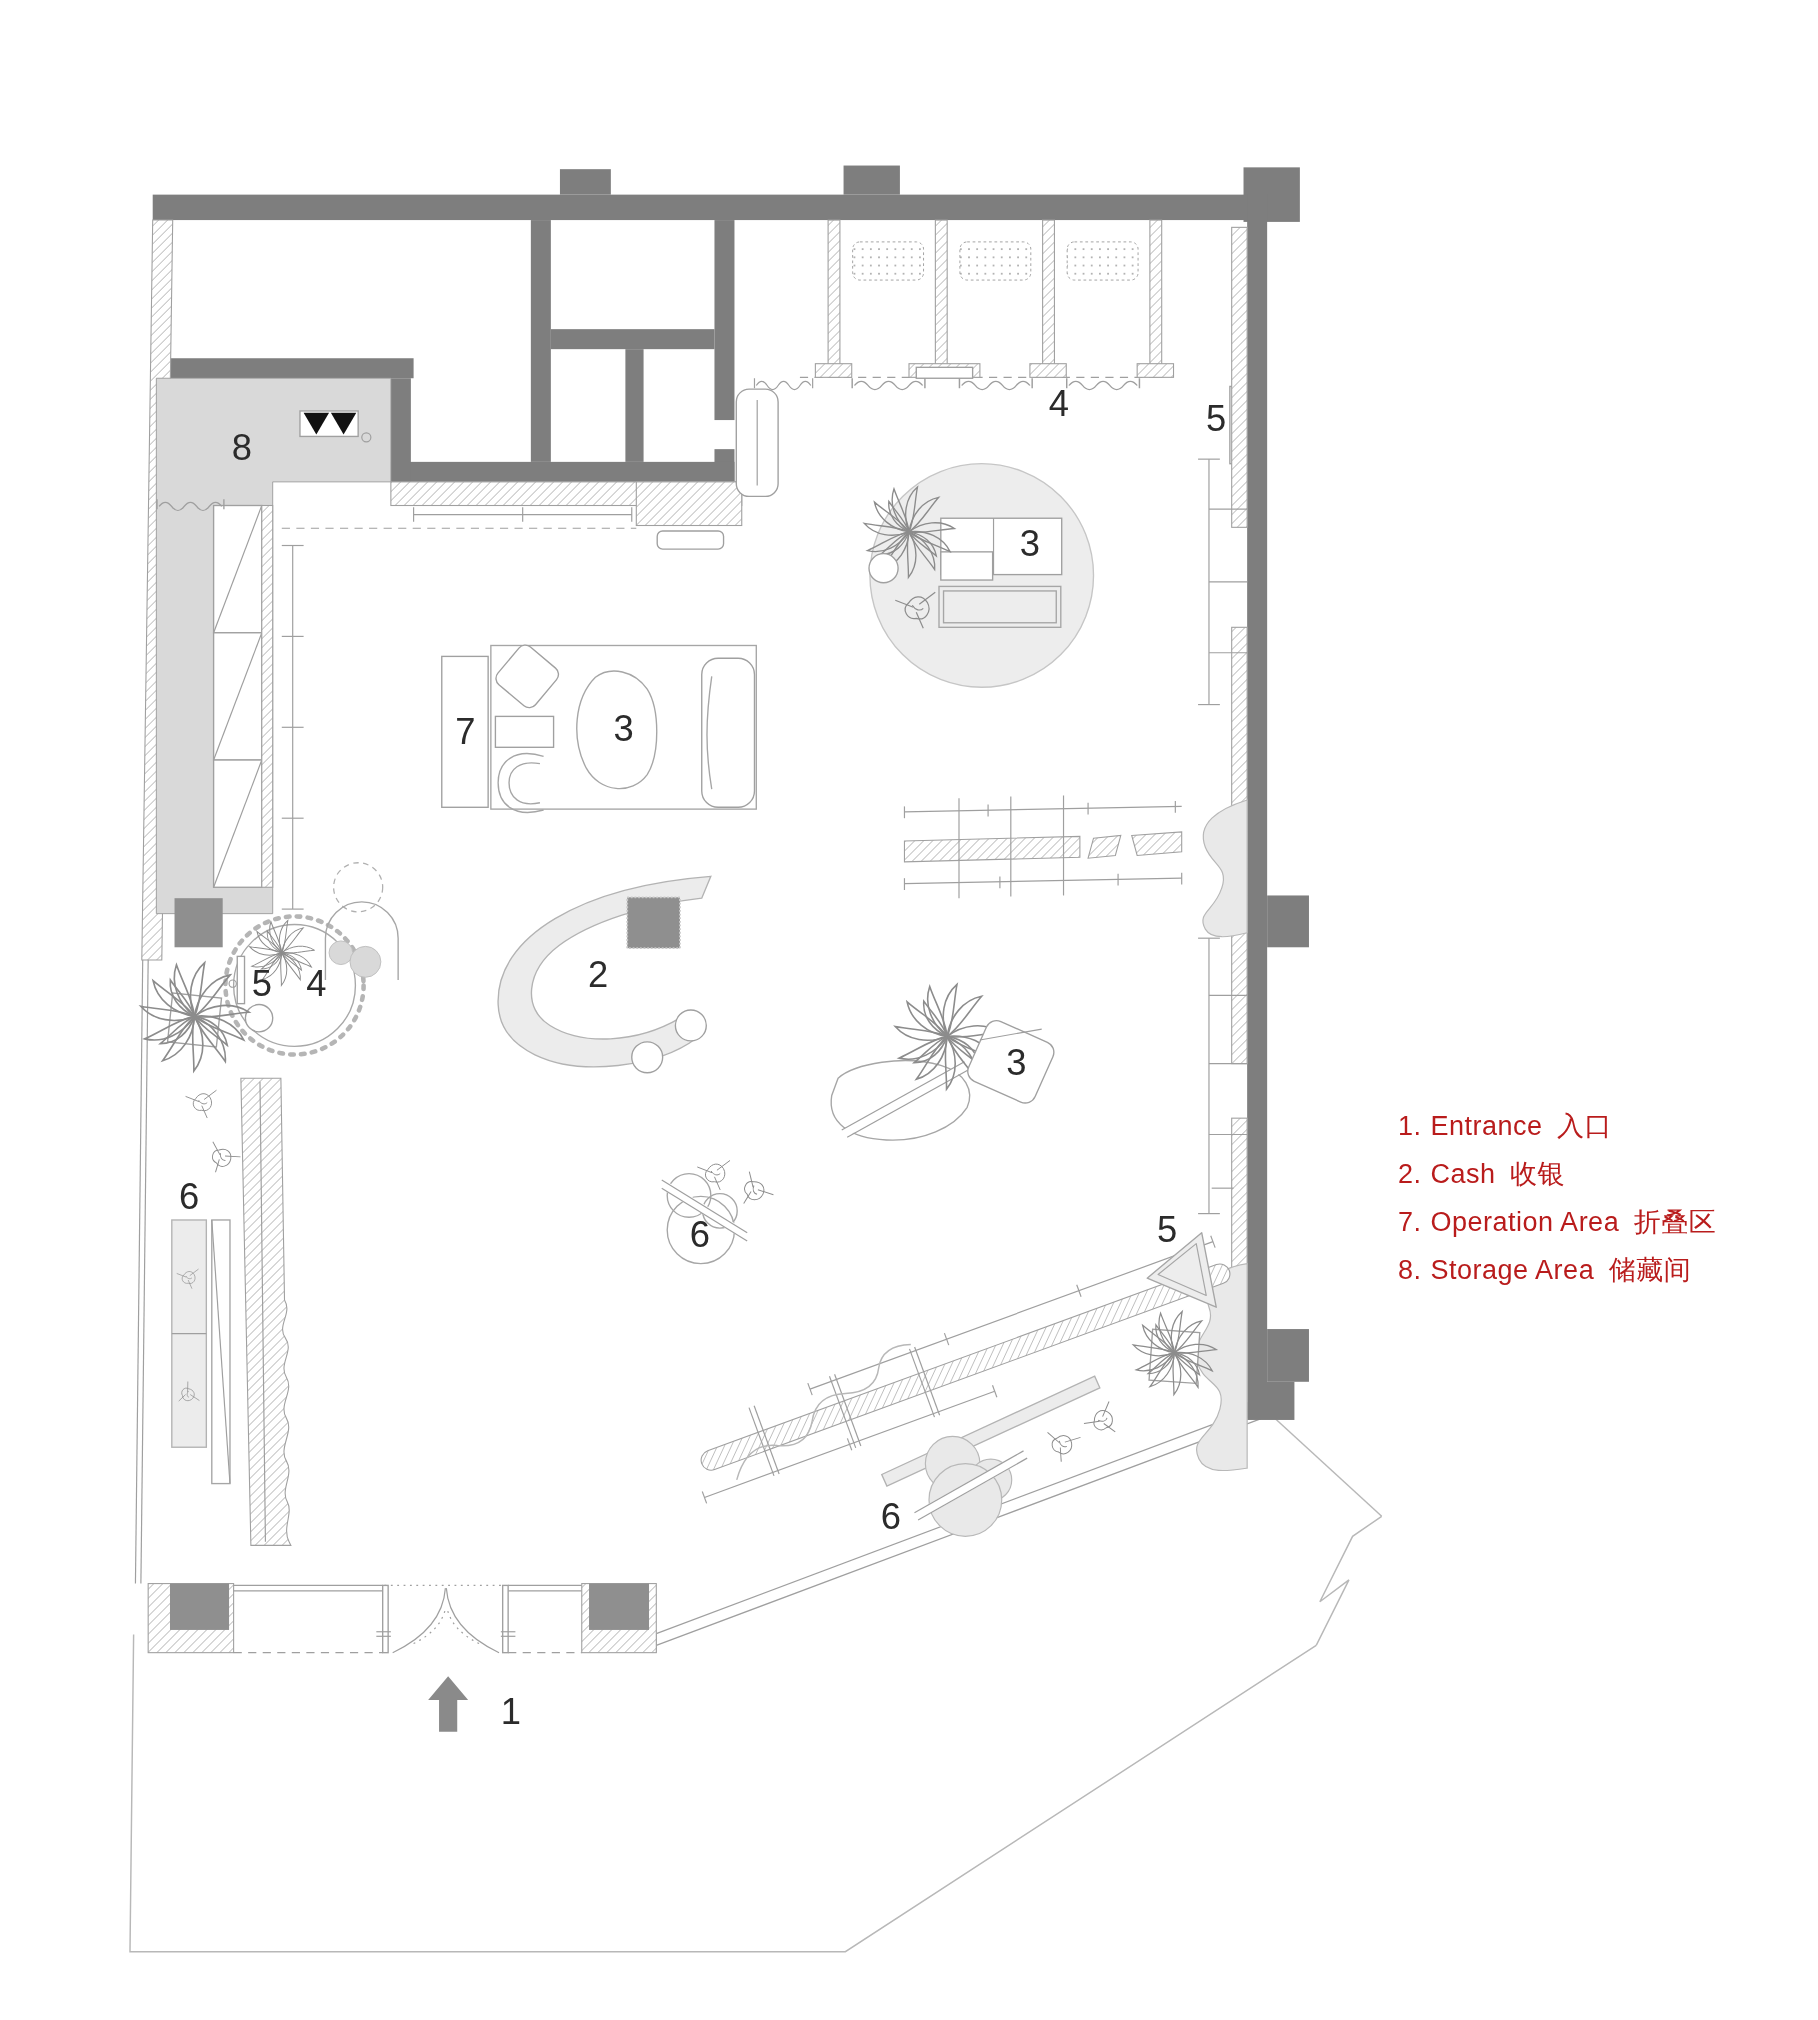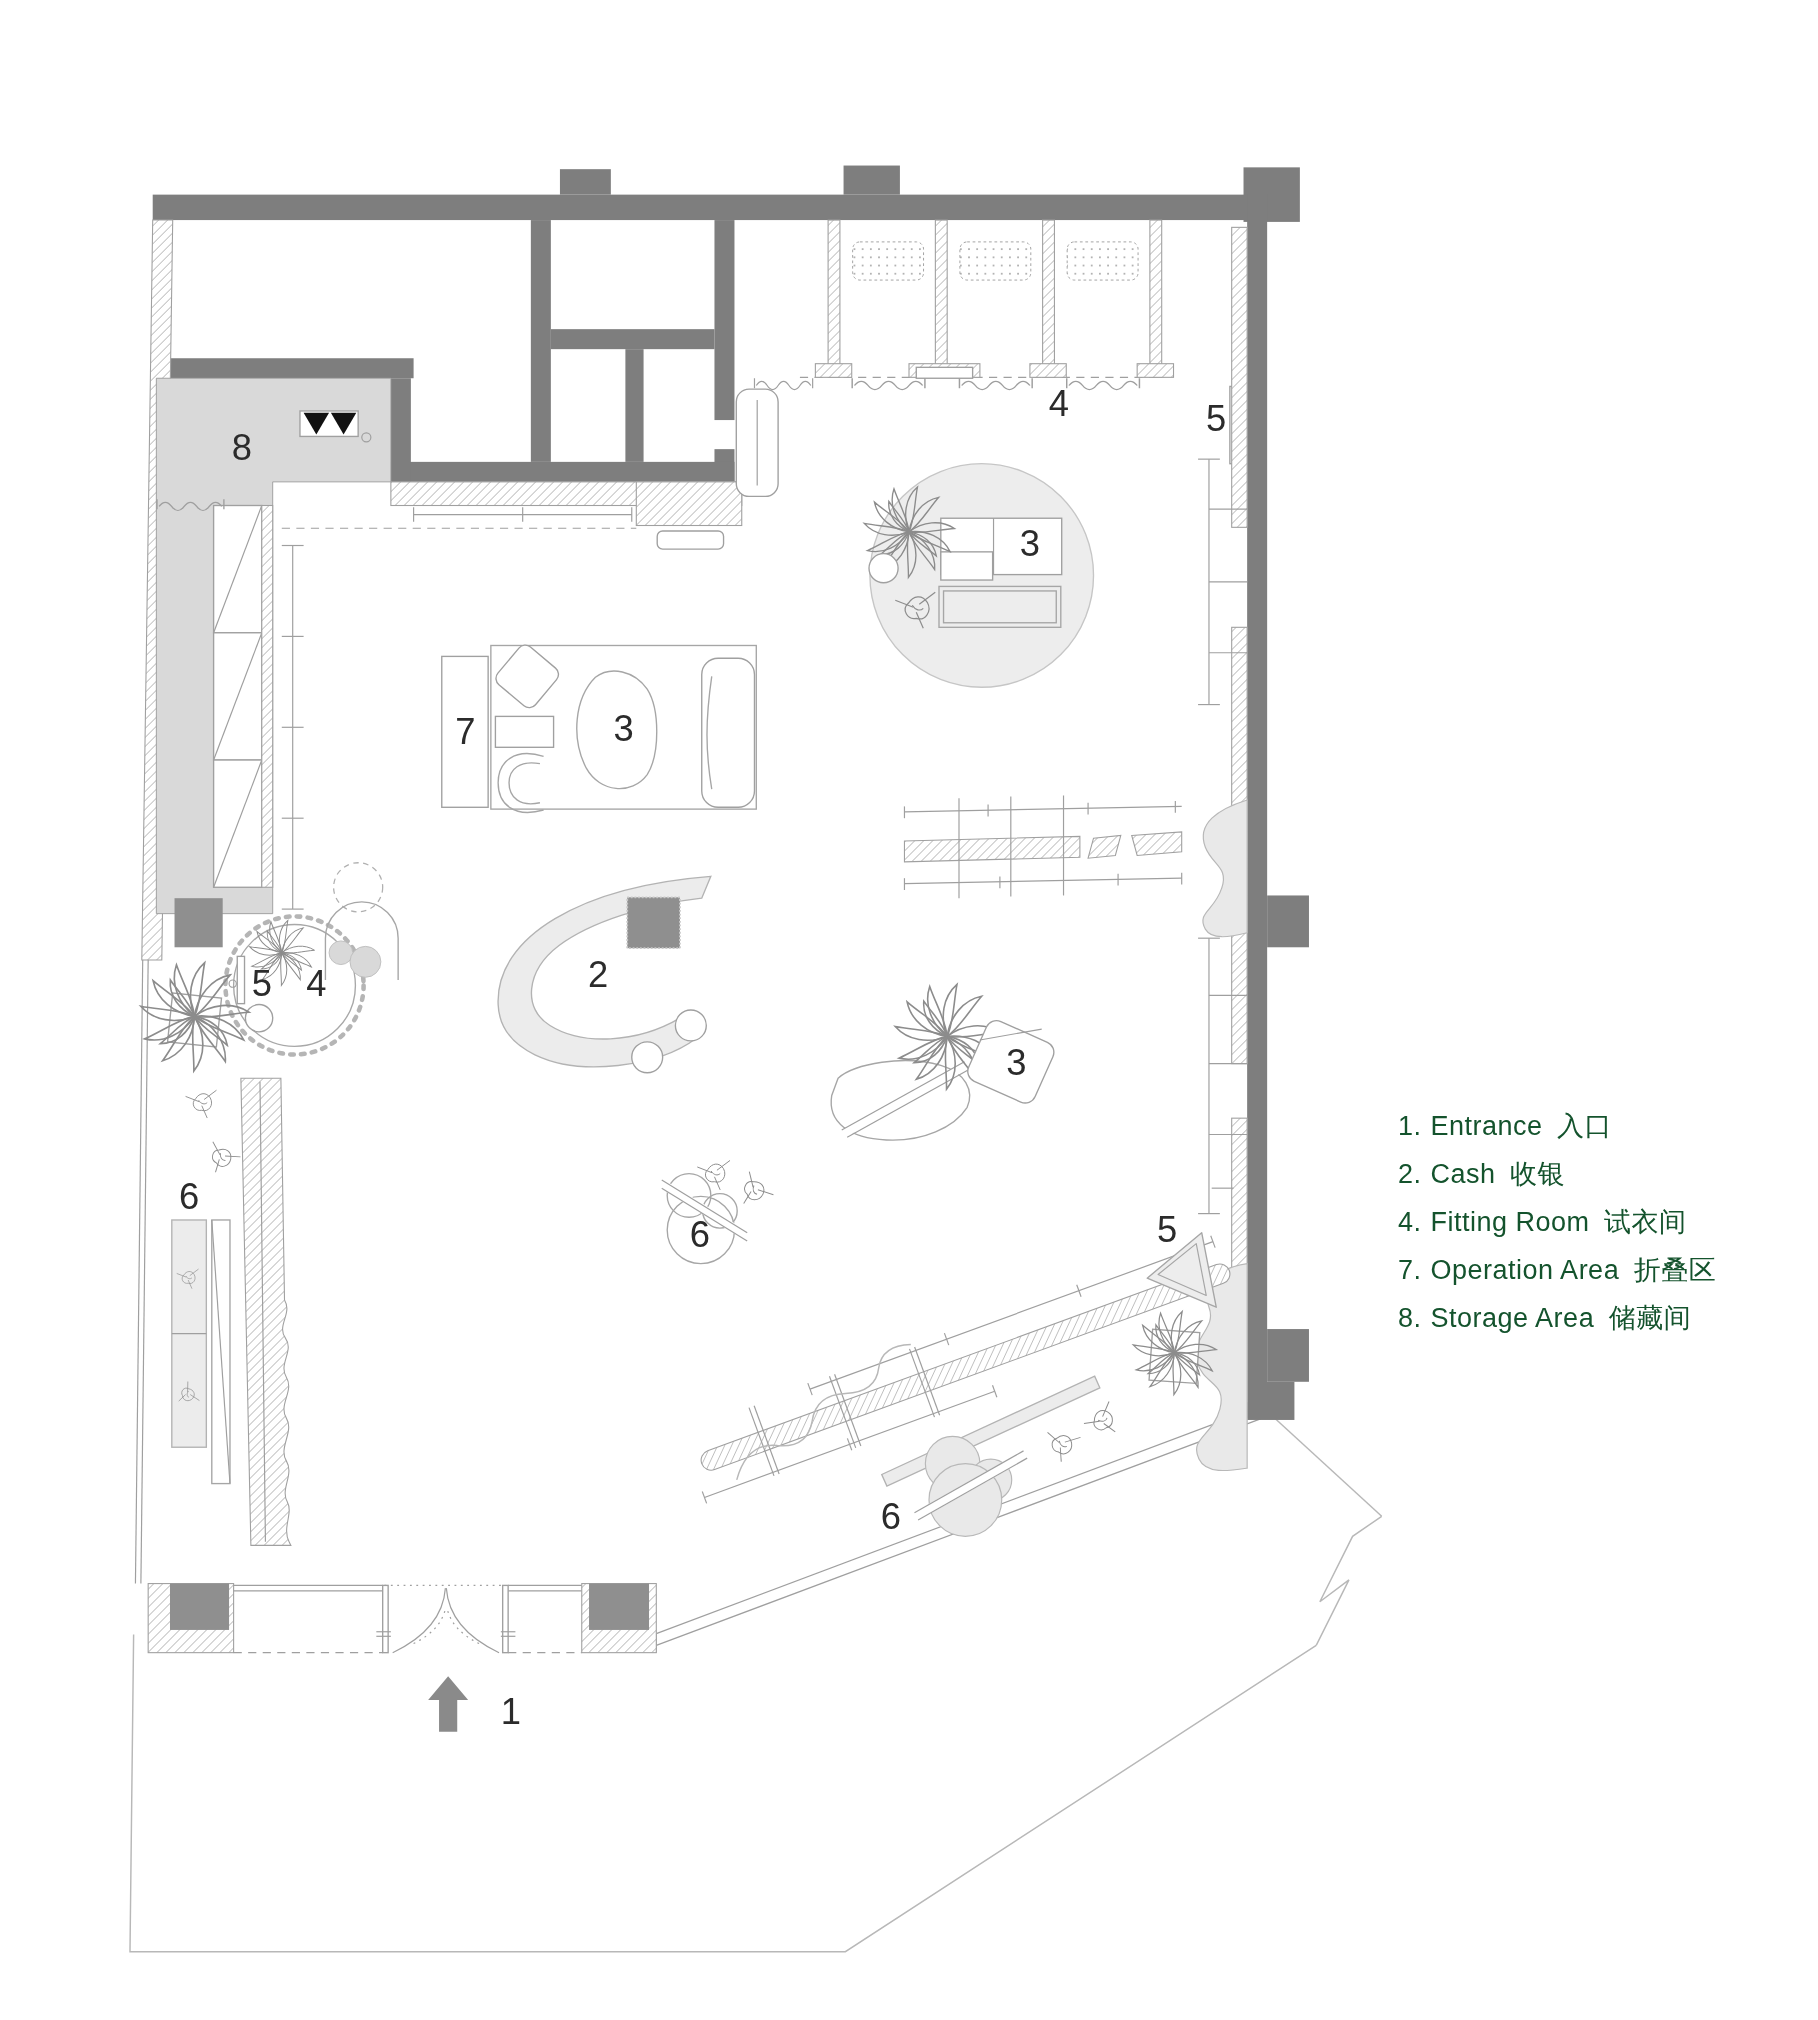--- a/index.html
+++ b/index.html
@@ -12,21 +12,21 @@
   .lt2{fill:#e9e9e9;stroke:#b8b8b8;stroke-width:1.3;}
   .ol{fill:none;stroke:#a6a6a6;stroke-width:1.5;}
   .olw{fill:#ffffff;stroke:#a0a0a0;stroke-width:1.5;}
   .thin{fill:none;stroke:#9f9f9f;stroke-width:1.3;}
   .thin2{fill:none;stroke:#b8b8b8;stroke-width:1.6;}
   .dash{stroke-dasharray:9 7;}
   .dot{stroke-dasharray:2 5;}
   .ht{fill:url(#hatch);stroke:#a0a0a0;stroke-width:1.2;}
   .pl{fill:none;stroke:#8c8c8c;stroke-width:1.2;}
   .txt{font:40px "Liberation Sans",sans-serif;fill:#2b2b2b;text-anchor:middle;}
-  #legend{position:absolute;left:1398px;top:1102px;font-size:27px;color:#14532d;line-height:48px;letter-spacing:0.5px;}
+  #legend{position:absolute;left:1398px;top:1102px;font-size:27px;color:#b91c1c;line-height:48px;letter-spacing:0.5px;}
   #legend .en{margin-left:9px;}
   #legend .zh{margin-left:14.5px;}
 </style>
 </head>
 <body>
 
 <svg width="1818" height="2020" viewBox="0 0 2000 2222">
   <defs>
     <pattern id="hatch" width="7" height="7" patternUnits="userSpaceOnUse" patternTransform="rotate(45)">
       <rect width="7" height="7" fill="#ffffff"></rect>
@@ -387,17 +387,16 @@
     <g>
       <polygon fill="#8a8a8a" points="471,1870 493,1844 515,1870 503,1870 503,1905 483,1905 483,1870"></polygon>
     </g>
     <text class="txt" x="562" y="1896">1</text>
   </g>
 </svg>
 
 <div id="legend">
   <div class="lg-row"><span>1.</span><span class="en">Entrance</span><span class="zh">入口</span></div>
   <div class="lg-row"><span>2.</span><span class="en">Cash</span><span class="zh">收银</span></div>
-  <div class="lg-row"><span>4.</span><span class="en">Fitting Room</span><span class="zh">试衣间</span></div>
   <div class="lg-row"><span>7.</span><span class="en">Operation Area</span><span class="zh">折叠区</span></div>
   <div class="lg-row"><span>8.</span><span class="en">Storage Area</span><span class="zh">储藏间</span></div>
 </div>
 
 
 </body></html>

